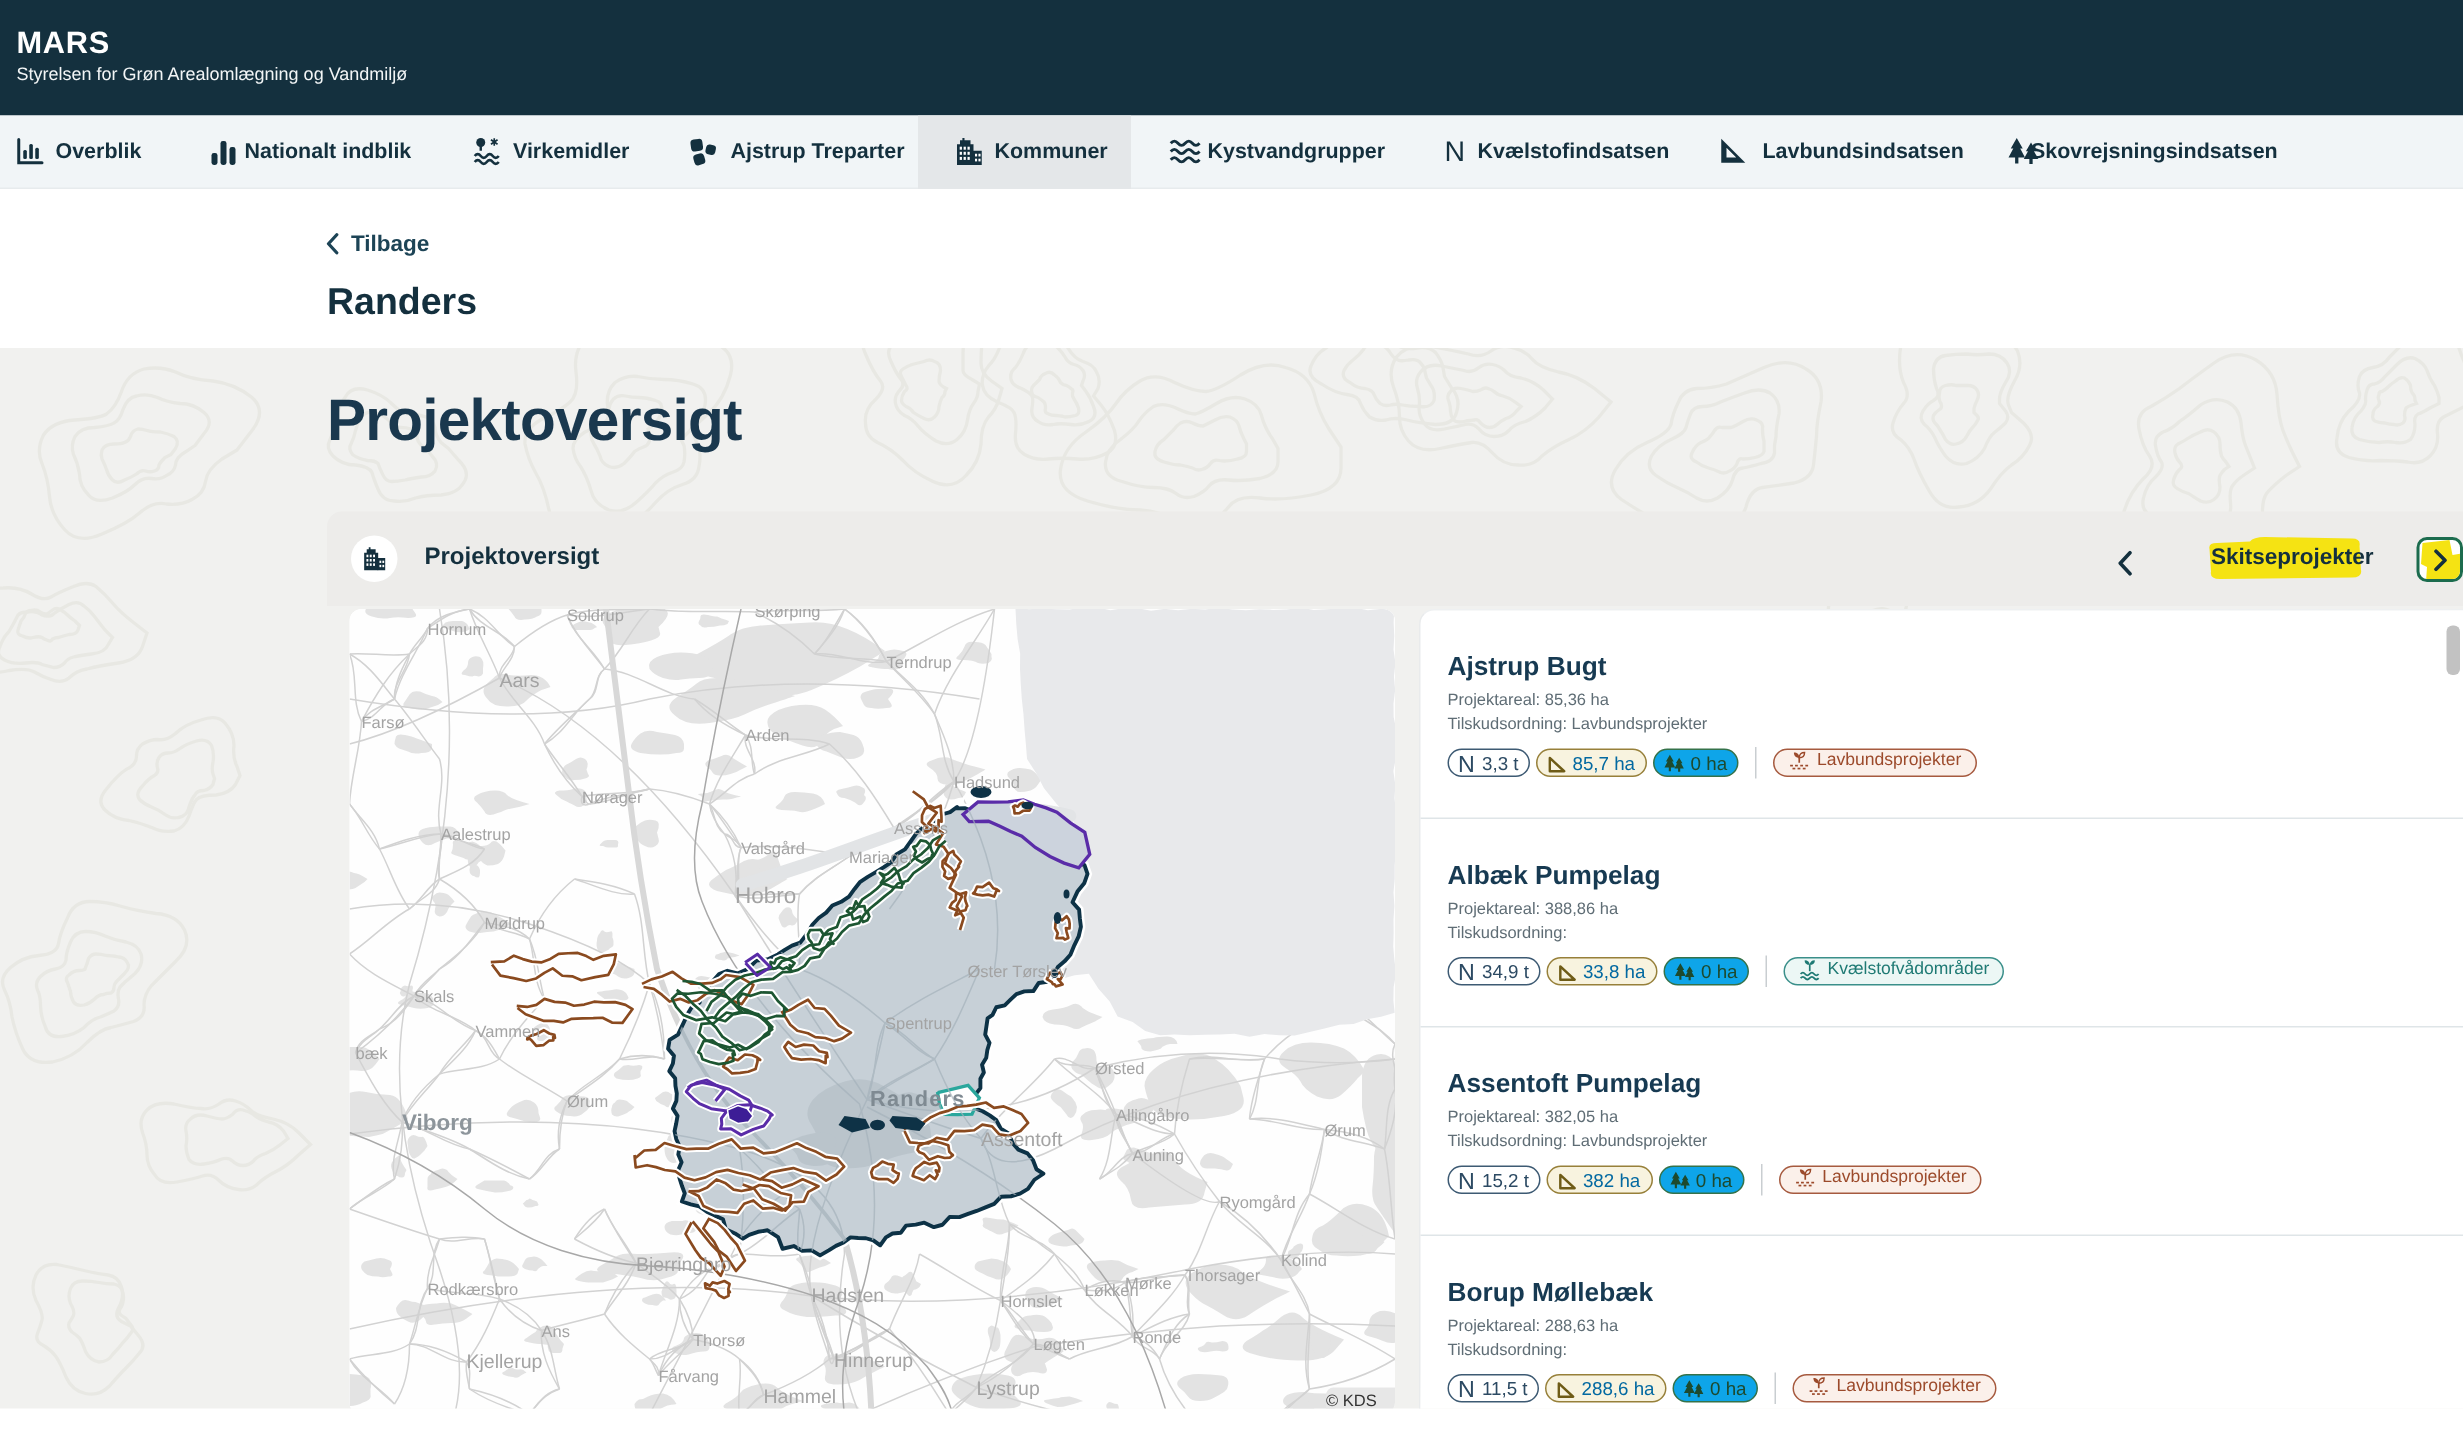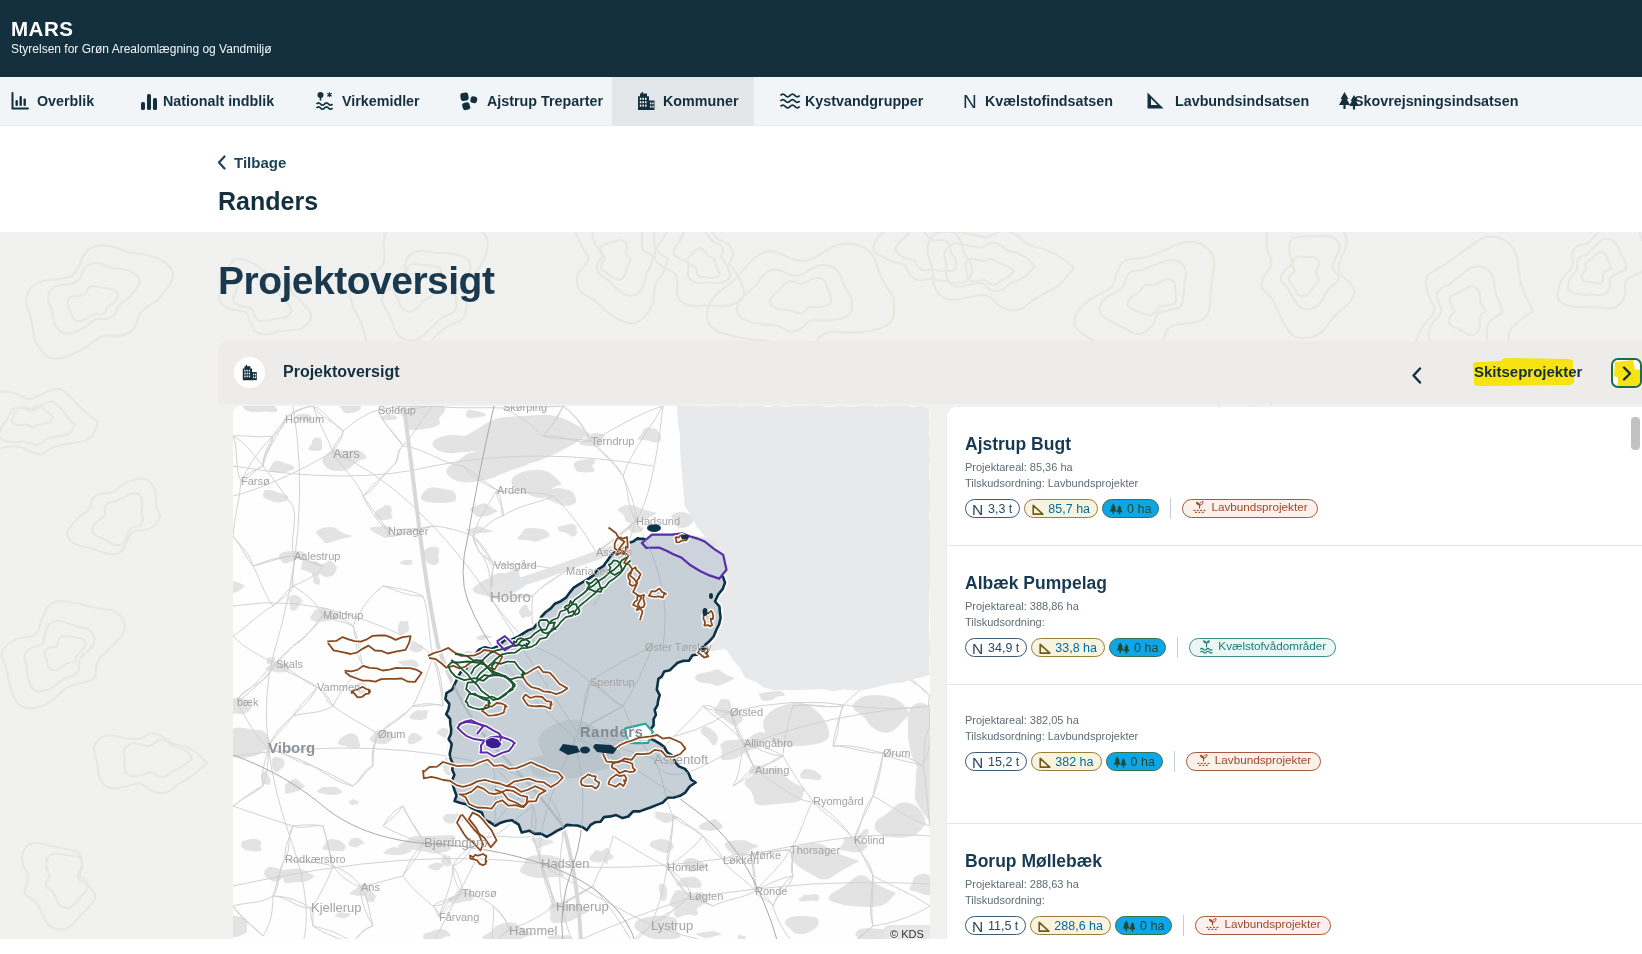--- a/index.html
+++ b/index.html
@@ -42,21 +42,21 @@
 .badges{display:flex;align-items:center;margin-top:7px;gap:4px}
 .pill{display:inline-flex;align-items:center;gap:3px;height:18.5px;border-radius:11px;padding:0 7px 0 6px;font-size:12.5px;font-weight:400;white-space:nowrap;border-width:1.3px}
 .pn{border:1.3px solid #3d5a73;color:#2c4a63;background:#fff}
 .pha{border:1.3px solid #97803a;color:#0369a1;background:#f8f3df}
 .ptree{border:1.3px solid #35724a;color:#1d4a2e;background:#0ea5e9}
 .vdiv{width:1px;height:21px;background:#c9ced1;margin:0 7px}
 .tag{display:inline-flex;align-items:flex-start;gap:4px;height:18.5px;border-radius:12px;padding:0 9px;font-size:11.7px;font-weight:400;border-width:1.3px}
 .tlav{border:1.3px solid #a65a3f;color:#9c4a2b;background:#fbf0ea}
 .tkva{border:1.3px solid #3a8f8a;color:#1f7a74;background:#ecf7f5}
 .scrollthumb{position:absolute;left:1631px;top:185px;width:9px;height:33px;border-radius:4px;background:#c2c2c2}
-.kds{position:absolute;left:651px;top:519px;width:46px;height:18px;background:#e7e7e7;font-size:11px;color:#333;text-align:center;line-height:18px;border-radius:5px 0 0 0}
+.kds{position:absolute;left:651px;top:519px;width:46px;height:18px;background:#e7e7e7;font-size:11px;color:#333;text-align:left;line-height:18px;border-radius:5px 0 0 0}
 </style>
 </head>
 <body>
 <div class="abs apphead">
     <h1>MARS</h1>
     <div class="sub">Styrelsen for Grøn Arealomlægning og Vandmiljø</div>
   </div>
 <div class="abs nav">
 <div class="tabsel"></div>
 <div class="tab" style="left:10px">
@@ -1374,20 +1374,21 @@
     <span class="vdiv"></span>
     <span class="tag tkva"><svg width="15" height="15" viewBox="0 0 16 16">
               <path d="M8 9V4" stroke="#1f7a74" stroke-width="1.2" fill="none"></path>
               <path d="M8 4.5C8 2.4 6.6 1.2 4.4 1.2 4.4 3.6 5.8 4.5 8 4.5Z" fill="#1f7a74"></path>
               <path d="M8 4.5C8 2.4 9.4 1.2 11.6 1.2 11.6 3.6 10.2 4.5 8 4.5Z" fill="#1f7a74"></path>
               <path d="M1.5 11q1.6 -1.9 3.2 0t3.2 0t3.2 0t3.2 0M1.5 14q1.6 -1.9 3.2 0t3.2 0t3.2 0t3.2 0" fill="none" stroke="#1f7a74" stroke-width="1.3"></path>
             </svg>Kvælstofvådområder</span>
   </div>
 </div>
 <div class="item" style="">
+  <h3>Assentoft Pumpelag</h3>
   <div class="meta">Projektareal: 382,05 ha</div>
   <div class="meta">Tilskudsordning: Lavbundsprojekter</div>
   <div class="badges">
     <span class="pill pn"><svg width="13" height="16" viewBox="0 0 13 16">
               <text x="0" y="13.5" font-family="Liberation Sans" font-size="15.5" font-weight="400" fill="#2c4a63">N</text>
             </svg>15,2 t</span>
     <span class="pill pha"><svg width="14" height="14" viewBox="0 0 19 19">
               <path d="M3 16.5 L3 4.5 L16 16.5 Z" fill="none" stroke="#6f5c17" stroke-width="2.2" stroke-linejoin="round"></path>
             </svg>382 ha</span>
     <span class="pill ptree"><svg width="15" height="14" viewBox="0 0 23 20">

